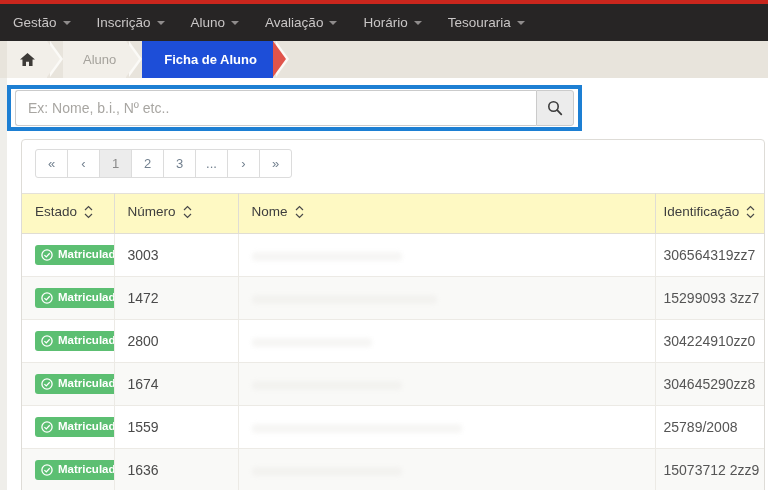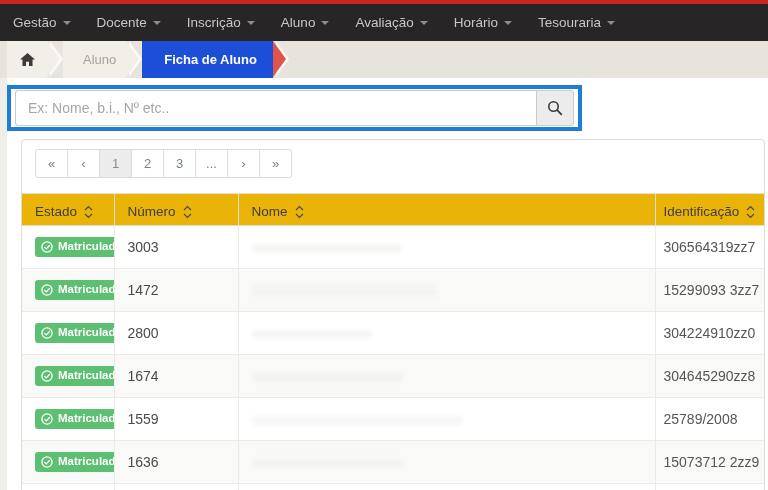--- a/index.html
+++ b/index.html
@@ -96,22 +96,22 @@
   .page-btn:first-child { border-radius: 3px 0 0 3px; margin-left: 0; }
   .page-btn:last-child  { border-radius: 0 3px 3px 0; }
   .page-btn.active { background: #ececec; color: #8a8a8a; }
 
   
   table { width: 100%; border-collapse: collapse; table-layout: fixed; }
   col.c-estado { width: 92px; }
   col.c-num    { width: 124px; }
   col.c-id     { width: 109px; }
   th {
-    background: #eab308; color: #3e3e3e; font-size: 13.5px; font-weight: normal;
-    text-align: left; padding: 10px 4px 6px 13px;
+    background: #fef9c3; color: #3e3e3e; font-size: 13.5px; font-weight: normal;
+    text-align: left; padding: 10px 4px 14px 13px;
     border: 1px solid #e0ddd4; border-top-color: #e4e1d9;
     white-space: nowrap; overflow: hidden;
   }
   th .th-inner { display: inline-flex; align-items: center; gap: 7px; }
   th:first-child, td:first-child { border-left: none; }
   th:last-child,  td:last-child  { border-right: none; }
   th:last-child { padding-left: 8px; }
   td {
     height: 43px; padding: 0 6px 0 13px; font-size: 14px; color: #4a4a4a;
     border: 1px solid #eceae5; border-top: none;
@@ -137,24 +137,20 @@
   .sort-ic { flex: 0 0 auto; }
 </style>
 </head>
 <body>
 
 <div class="gutter-left"></div>
 
 <nav class="topnav">
     <div class="nav-item">
     <span>Gestão</span>
-    <span class="caret"></span>
-  </div>
-    <div class="nav-item">
-    <span>Docente</span>
     <span class="caret"></span>
   </div>
     <div class="nav-item">
     <span>Inscrição</span>
     <span class="caret"></span>
   </div>
     <div class="nav-item">
     <span>Aluno</span>
     <span class="caret"></span>
   </div>

